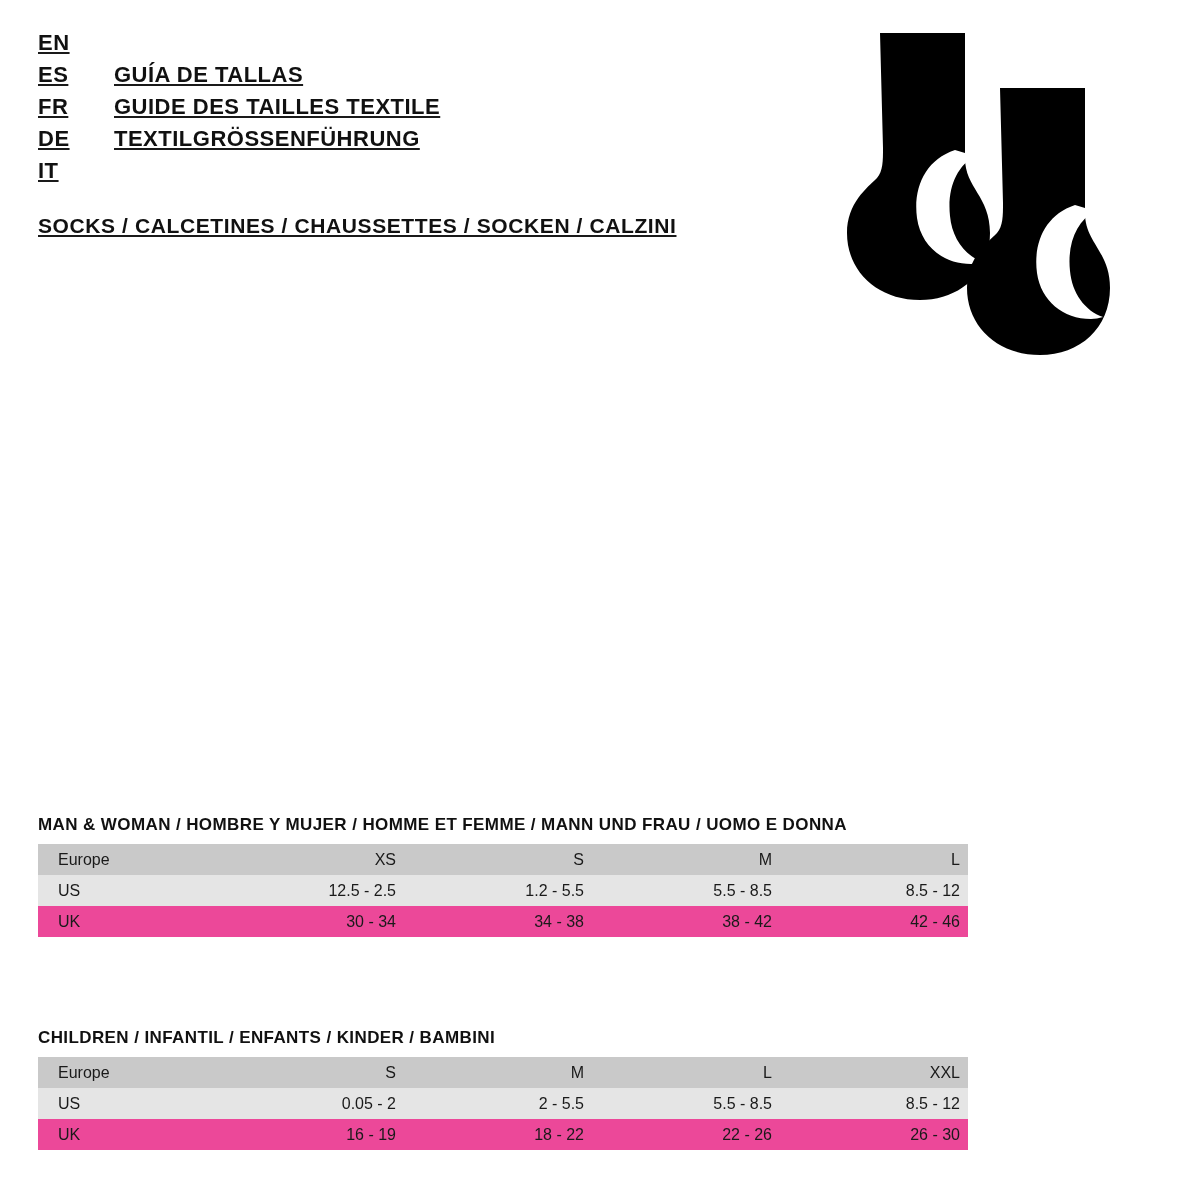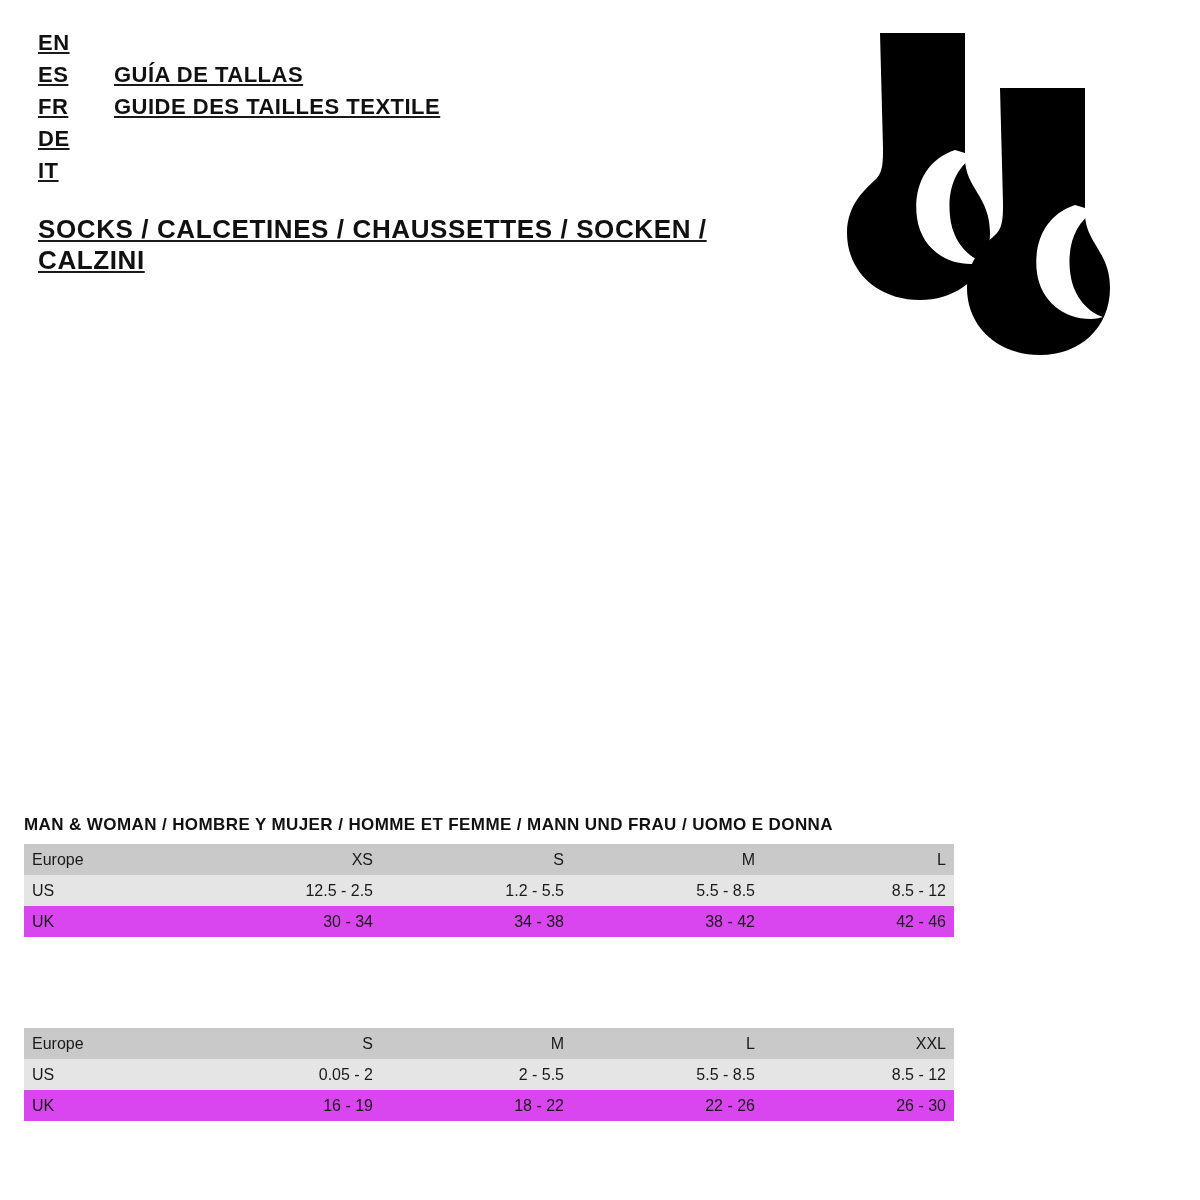--- a/index.html
+++ b/index.html
@@ -39,40 +39,40 @@
   }
   .lang-text {
     font-size: 22px;
     font-weight: 700;
     letter-spacing: 0.5px;
     color: #111111;
     text-transform: uppercase;
   }
   .product-line {
     margin-top: 24px;
-    font-size: 26px;
+    font-size: 21px;
     font-weight: 700;
     letter-spacing: 0.6px;
     color: #111111;
     text-transform: uppercase;
   }
 
   
   .socks-illustration {
     position: absolute;
     left: 805px;
     top: 28px;
     width: 320px;
     height: 330px;
   }
 
   
   .table-block {
     position: absolute;
-    left: 24px;
+    left: 38px;
     width: 930px;
   }
   .table-block.man   { top: 815px; }
   .table-block.child { top: 1028px; }
 
   .table-caption {
     font-size: 17px;
     font-weight: 700;
     letter-spacing: 0.4px;
     color: #111111;
@@ -89,32 +89,32 @@
   table.size-table td {
     height: 31px;
     font-size: 16px;
     color: #1a1a1a;
     padding: 0 8px;
     text-align: right;
     vertical-align: middle;
   }
   table.size-table td.rowlabel {
     text-align: left;
-    padding-left: 8px;
+    padding-left: 20px;
     width: 150px;
   }
   tr.row-head td {
     background: #c9c9c9;
     font-weight: 400;
   }
   tr.row-alt td {
     background: #e5e5e5;
   }
   tr.row-shade td {
-    background: #d946ef;
+    background: #ec4899;
   }
 </style>
 </head>
 <body>
 
 <div class="header">
 
   <div class="lang-row">
     <span class="lang-code">EN</span>
   </div>
@@ -124,20 +124,21 @@
     <span class="lang-text">GUÍA DE TALLAS</span>
   </div>
 
   <div class="lang-row">
     <span class="lang-code">FR</span>
     <span class="lang-text">GUIDE DES TAILLES TEXTILE</span>
   </div>
 
   <div class="lang-row">
     <span class="lang-code">DE</span>
+    <span class="lang-text">TEXTILGRÖßENFÜHRUNG</span>
   </div>
 
   <div class="lang-row">
     <span class="lang-code">IT</span>
   </div>
 
   <div class="product-line">SOCKS / CALCETINES / CHAUSSETTES / SOCKEN / CALZINI</div>
 </div>
 
 <div class="socks-illustration">
@@ -176,20 +177,21 @@
         <td>30 - 34</td>
         <td>34 - 38</td>
         <td>38 - 42</td>
         <td>42 - 46</td>
       </tr>
     </tbody>
   </table>
 </div>
 
 <div class="table-block child">
+  <div class="table-caption">CHILDREN / INFANTIL / ENFANTS / KINDER / BAMBINI</div>
   <table class="size-table">
     <tbody>
       <tr class="row-head">
         <td class="rowlabel">Europe</td>
         <td>S</td>
         <td>M</td>
         <td>L</td>
         <td>XXL</td>
       </tr>
       <tr class="row-alt">

